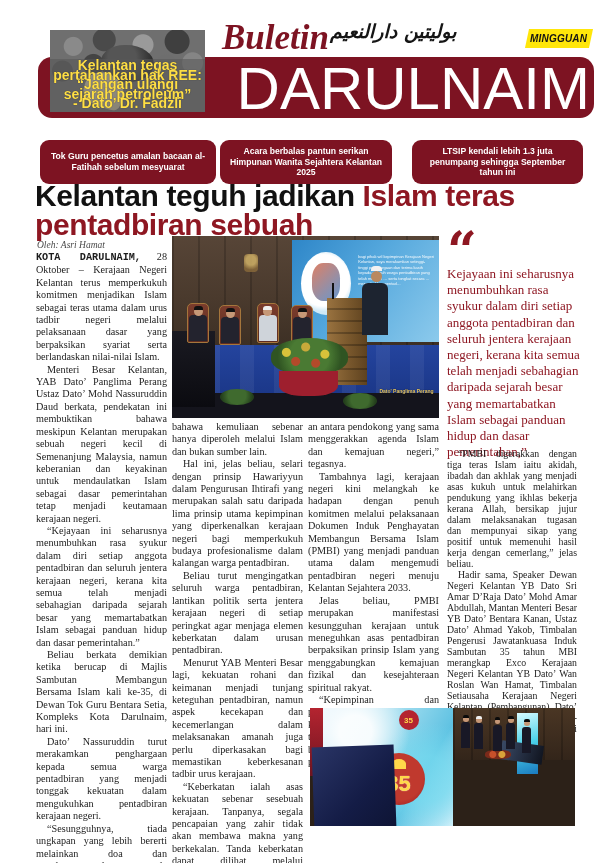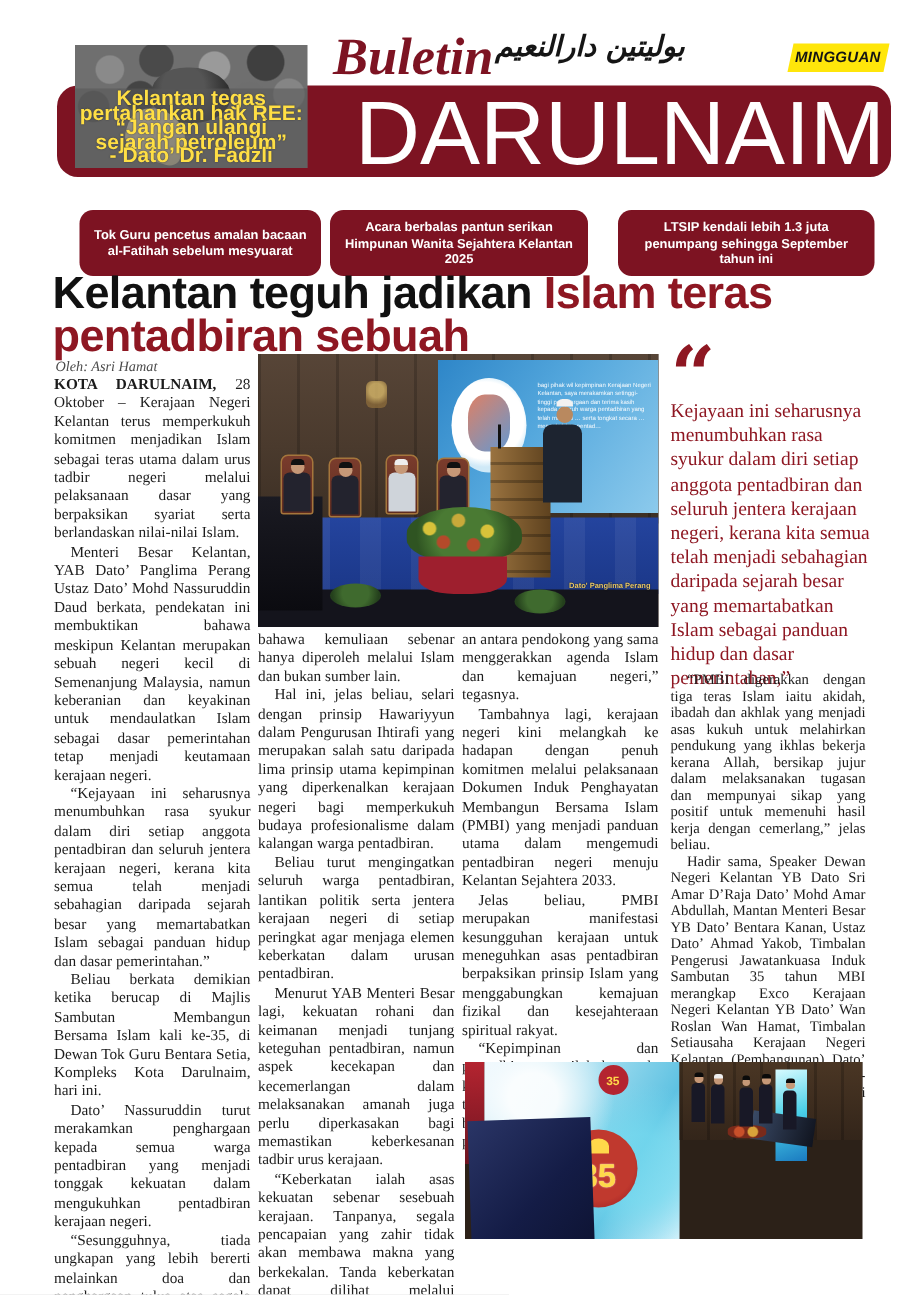--- a/index.html
+++ b/index.html
@@ -70,21 +70,21 @@
     font-family:"Liberation Sans",sans-serif; font-weight:bold; font-size:14px;
     line-height:9.6px; color:#ffdf45; text-shadow:0 0 1px #333;
   }
   
   .teaser {
     position:absolute; top:140px; height:44px; background:#7d1322; border-radius:9px;
     color:#fff; font-family:"Liberation Sans",sans-serif; font-weight:bold;
     font-size:8.6px; line-height:10.8px; text-align:center;
     display:flex; align-items:center; justify-content:center; padding:2px 8px;
   }
-  .teaser-1 { left:53px; width:161px; }
+  .teaser-1 { left:40px; width:176px; }
   .teaser-2 { left:220px; width:172px; }
   .teaser-3 { left:412px; width:171px; }
   
   .headline {
     position:absolute; left:35px; top:182px; width:560px;
     font-family:"Liberation Sans",sans-serif; font-weight:bold; font-size:30px;
     line-height:28.5px; letter-spacing:-0.4px; color:#111111;
   }
   .headline .hl-red { color:#8e1722; }
   .byline {
@@ -92,21 +92,21 @@
   }
   
   .col { position:absolute; width:131px; font-size:10.2px; line-height:12.4px;
          text-align:justify; color:#1c1c1c; }
   .col p { text-indent:11px; }
   .col p.noindent { text-indent:0; }
   .col-1 { left:36px;  top:251px; }
   .col-2 { left:172px; top:421px; }
   .col-3 { left:308px; top:421px; }
   .col-4-text { left:447px; top:448px; width:130px; font-size:9.8px; line-height:11px; }
-  .dateline { font-weight:bold; }
+  .dateline { font-weight:bold;font-family:Liberation Mono, monospace; }
   
   .pull-quote { position:absolute; left:447px; top:234px; width:138px; color:#8e1722; }
   .pq-mark { font-family:"DejaVu Serif",serif; font-weight:bold; font-size:52px;
              line-height:34px; display:block; height:32px; }
   .pq-text { font-size:13px; line-height:16.2px; text-align:left; }
   
   .photo-main { position:absolute; left:172px; top:236px; width:267px; height:182px;
                 overflow:hidden; background:#46372b; }
   .pm-wall { position:absolute; left:0; top:0; width:100%; height:62%;
     background:linear-gradient(180deg,#574537 0%,#4a3a2d 55%,#3c2f24 100%); }

